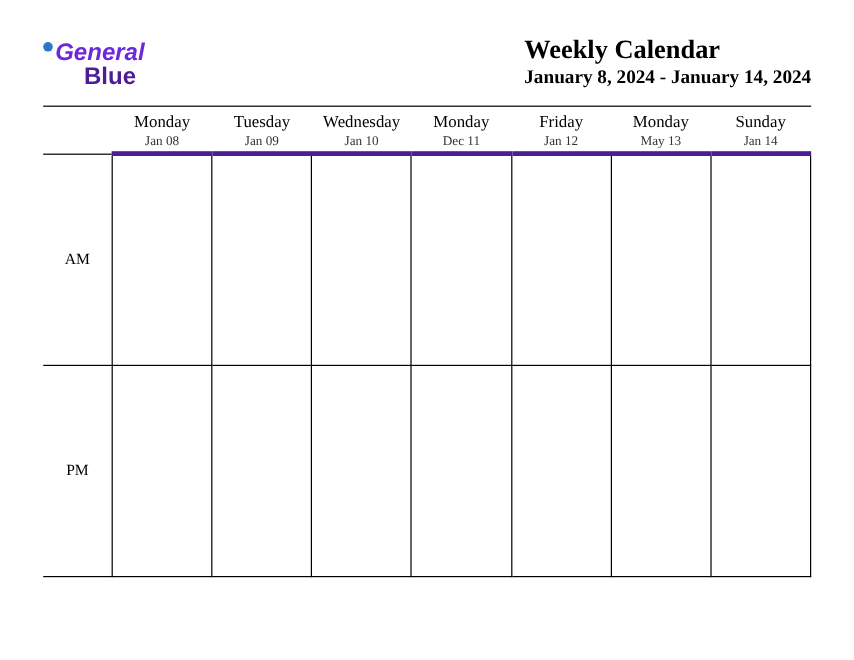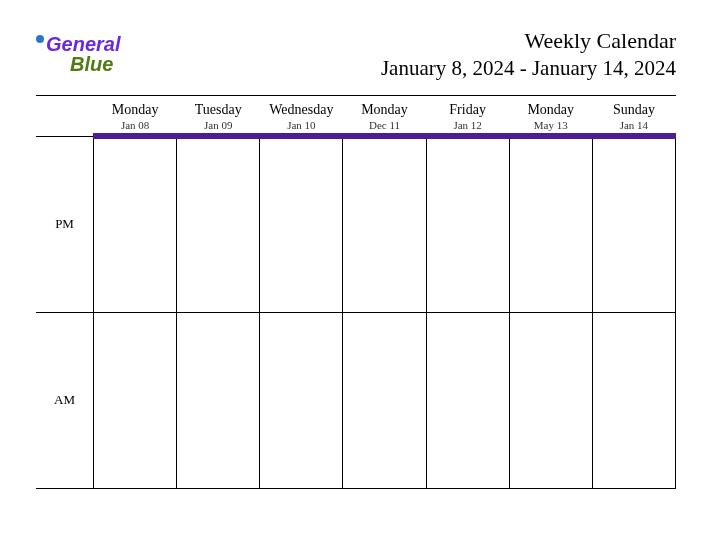--- a/index.html
+++ b/index.html
@@ -19,37 +19,37 @@
     margin-bottom: 14px;
   }
   .logo {
     font-family: Arial, Helvetica, sans-serif;
     font-weight: 700;
     font-size: 20px;
     line-height: 1;
     padding-top: 6px;
   }
   .logo .g1 { color: #6d28d9; font-style: italic; }
-  .logo .b1 { color: #4d7c0f; font-style: italic; }
+  .logo .b1 { color: #4c1d95; }
   .logo-dot {
     display: inline-block;
     width: 8px; height: 8px;
     background: #2a77c9;
     border-radius: 50%;
     vertical-align: top;
     margin-right: 2px;
     margin-top: 1px;
   }
-  .title-block { text-align: right; }
+  .title-block { text-align: left; font-weight: bold; }
   .title {
     font-size: 22px;
     margin: 0 0 2px 0;
   }
   .subtitle {
-    font-size: 21px;
+    font-size: 16px;
     margin: 0;
   }
   .hr-top {
     border: none;
     border-top: 1px solid #000;
     margin: 0;
   }
   table.cal {
     width: 100%;
     border-collapse: collapse;
@@ -71,21 +71,21 @@
     padding: 0;
   }
   table.cal td.period-label {
     border-left: none;
     text-align: center;
     font-size: 13px;
     width: 9%;
   }
   
   tr.head-row th {
-    border-bottom: 6px solid #4c1d95;
+    border-bottom: 4px solid #4c1d95;
   }
   tr.head-row th:first-child {
     border-bottom: 1px solid #000;
   }
 </style>
 </head>
 <body>
 
 <div class="header-row">
   <div class="logo">
@@ -127,31 +127,31 @@
     <th>
       <div class="day-name">Monday</div>
       <div class="day-date">May 13</div>
     </th>
     <th>
       <div class="day-name">Sunday</div>
       <div class="day-date">Jan 14</div>
     </th>
   </tr>
   <tr>
-    <td class="period-label">PM</td>
+    <td class="period-label">AM</td>
     <td></td>
     <td></td>
     <td></td>
     <td></td>
     <td></td>
     <td></td>
     <td></td>
   </tr>
   <tr>
-    <td class="period-label">AM</td>
+    <td class="period-label">PM</td>
     <td></td>
     <td></td>
     <td></td>
     <td></td>
     <td></td>
     <td></td>
     <td></td>
   </tr>
 </tbody>
   </table>

